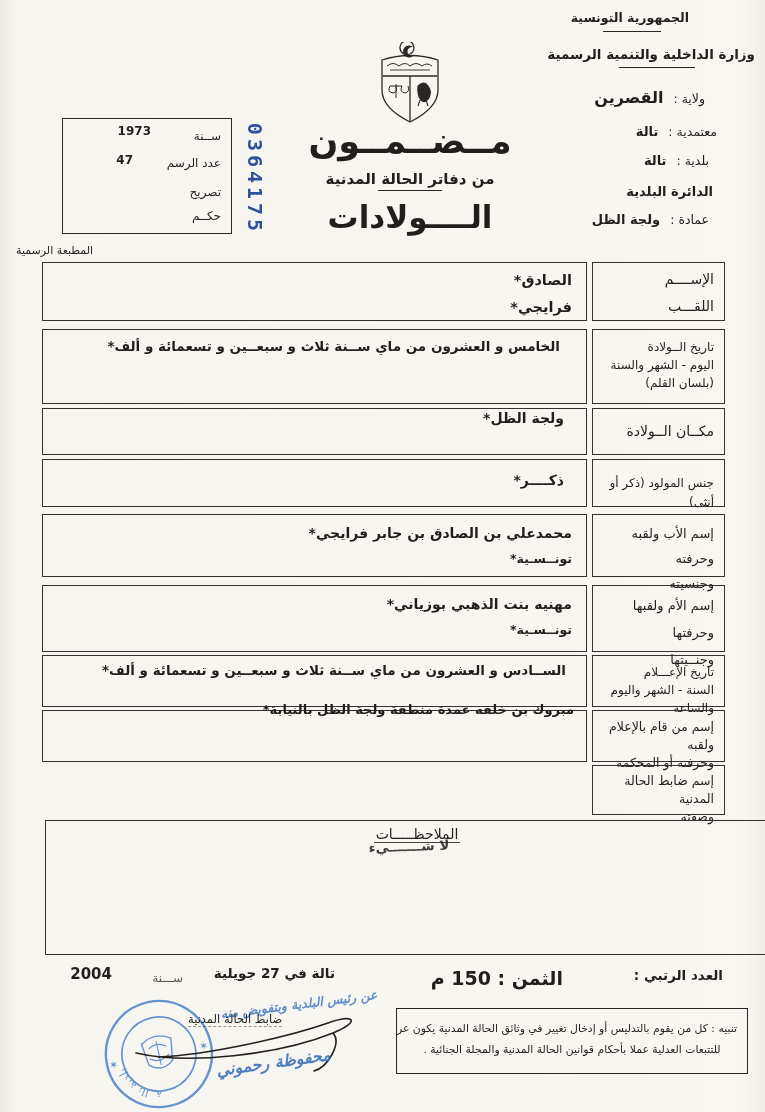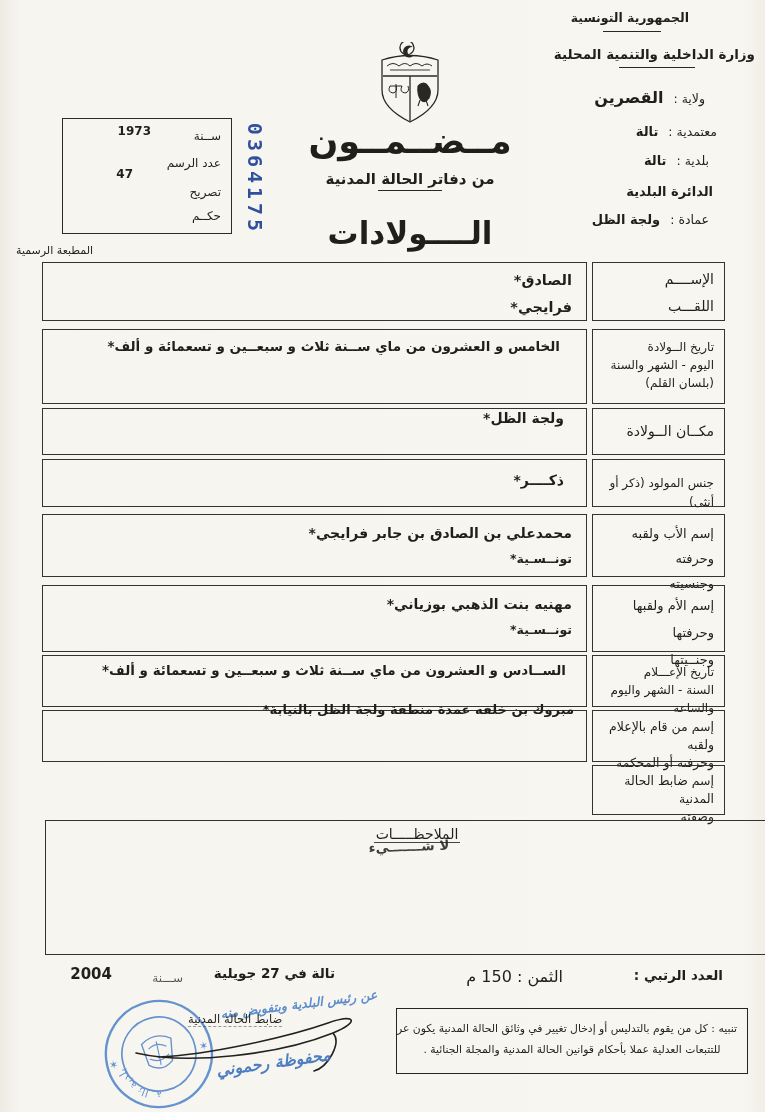--- a/index.html
+++ b/index.html
@@ -23,26 +23,26 @@
   .hr-del{top:114px; right:40px;}
   .hr-mun{top:143px; right:48px;}
   .hr-dis{top:174px; right:44px; font-size:13px; font-weight:bold;}
   .hr-omd{top:202px; right:48px;}
   
   .emblem{position:absolute; top:42px; left:372px; width:76px; height:82px;}
   .titleblock{position:absolute; top:118px; left:298px; width:224px; text-align:center;}
   .t1{font-size:35px; font-weight:bold; line-height:46px;}
   .t2{font-size:15px; font-weight:bold; margin-top:6px;}
   .t2u{width:64px; margin:2px auto 0; border-bottom:1.2px solid #2a2824;}
-  .t3{font-size:31px; font-weight:bold; margin-top:24px;}
+  .t3{font-size:31px; font-weight:bold; margin-top:8px;}
   
   .regbox{position:absolute; top:118px; left:62px; width:168px; height:114px; border:1.6px solid #2b2a27;}
   .regbox .itm{position:absolute; font-size:12px; white-space:nowrap;}
   .rg-yl{top:10px; right:10px;} .rg-yv{top:5px; right:80px; font-size:15px; font-weight:bold;}
-  .rg-dl{top:37px; right:10px;} .rg-dv{top:48px; right:98px; font-size:14px; font-weight:bold;}
+  .rg-dl{top:37px; right:10px;} .rg-dv{top:34px; right:98px; font-size:14px; font-weight:bold;}
   .rg-tl{top:66px; right:10px;} .rg-hl{top:90px; right:10px;}
   
   .serial{
     position:absolute; left:197px; top:167px; width:116px; height:24px;
     transform:rotate(90deg); display:flex; justify-content:center; align-items:center;
     font-family:"DejaVu Sans Mono", monospace; font-size:20px; font-weight:600;
     letter-spacing:4px; color:#30509d; direction:ltr;
   }
   .press{position:absolute; top:244px; left:16px; font-size:11px;}
   
@@ -72,21 +72,21 @@
   .v-small{font-size:12.5px;}
   
   .notes{position:absolute; top:820px; left:45px; width:744px; height:135px;
          border:1.6px solid #34322e; box-sizing:border-box; text-align:center;}
   .notes-title{font-size:14px; margin-top:5px; border-bottom:1px solid #46443f; display:inline-block; padding:0 2px;}
   .notes-val{font-size:13.5px; font-weight:600; margin-top:-5px; transform:translateX(-8px) rotate(-2deg); opacity:.85;}
   
   .footer{position:absolute; top:963px; left:0; right:0; height:34px; font-size:13px;}
   .f-abs{position:absolute; white-space:nowrap;}
   .f-ordinal{right:42px; top:4px; font-weight:bold; font-size:13.5px;}
-  .f-price{right:202px; top:4px; font-weight:normal; font-size:16px;}
+  .f-price{right:202px; top:4px; font-weight:bold; font-size:19px;}
   .f-date{right:430px; top:2px; font-size:13.5px; font-weight:bold;}
   .f-yearword{right:582px; top:8px; font-size:12px; opacity:.75;}
   .f-year{right:653px; top:2px; font-weight:bold; font-size:15px;}
   
   .warn{position:absolute; top:1008px; right:17px; width:352px; height:66px;
         border:1.8px solid #262522; box-sizing:border-box; padding:9px 10px 0;
         font-size:10.8px; line-height:21px; text-align:center; white-space:nowrap; overflow:hidden;}
   
   .sig-zone{position:absolute; left:0; top:985px; width:420px; height:127px; direction:ltr;}
   .officer{position:absolute; left:188px; top:27px; font-size:11.5px; direction:rtl; white-space:nowrap;
@@ -100,21 +100,21 @@
   .inkline{position:absolute; left:128px; top:30px; width:250px; height:60px;}
 </style>
 </head>
 <body>
 
 <div class="page">
 
   <div class="hdr">
     <div class="republic">الجمهورية التونسية</div>
     <div class="uline u1"></div>
-    <div class="ministry">وزارة الداخلية والتنمية المحلية</div>
+    <div class="ministry">وزارة الداخلية والتنمية الرسمية</div>
     <div class="uline u2"></div>
     <div class="hrow hr-gov">
       <span class="hlbl">ولاية :</span>
       <span class="hval hv-big">القصرين</span>
     </div>
     <div class="hrow hr-del">
       <span class="hlbl">معتمدية :</span>
       <span class="hval">تالة</span>
     </div>
     <div class="hrow hr-mun">

